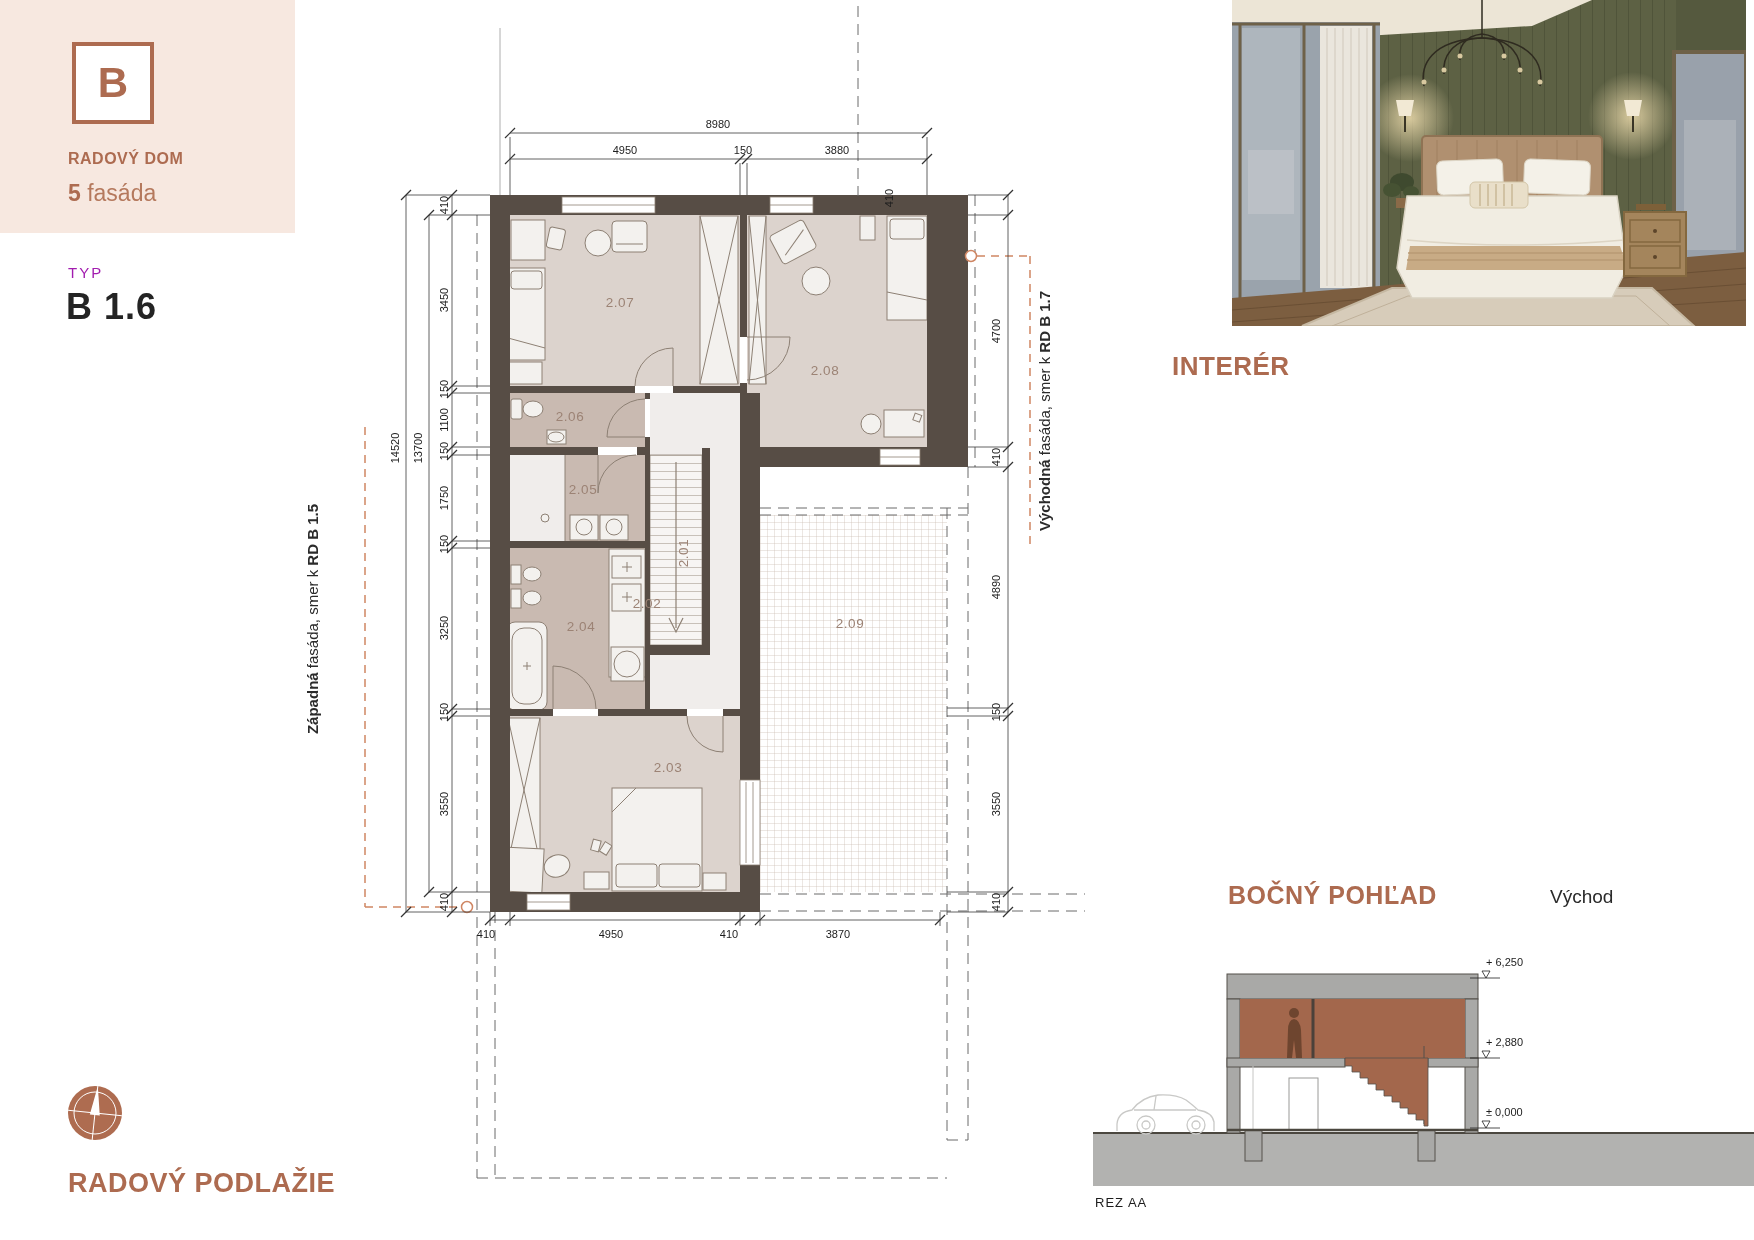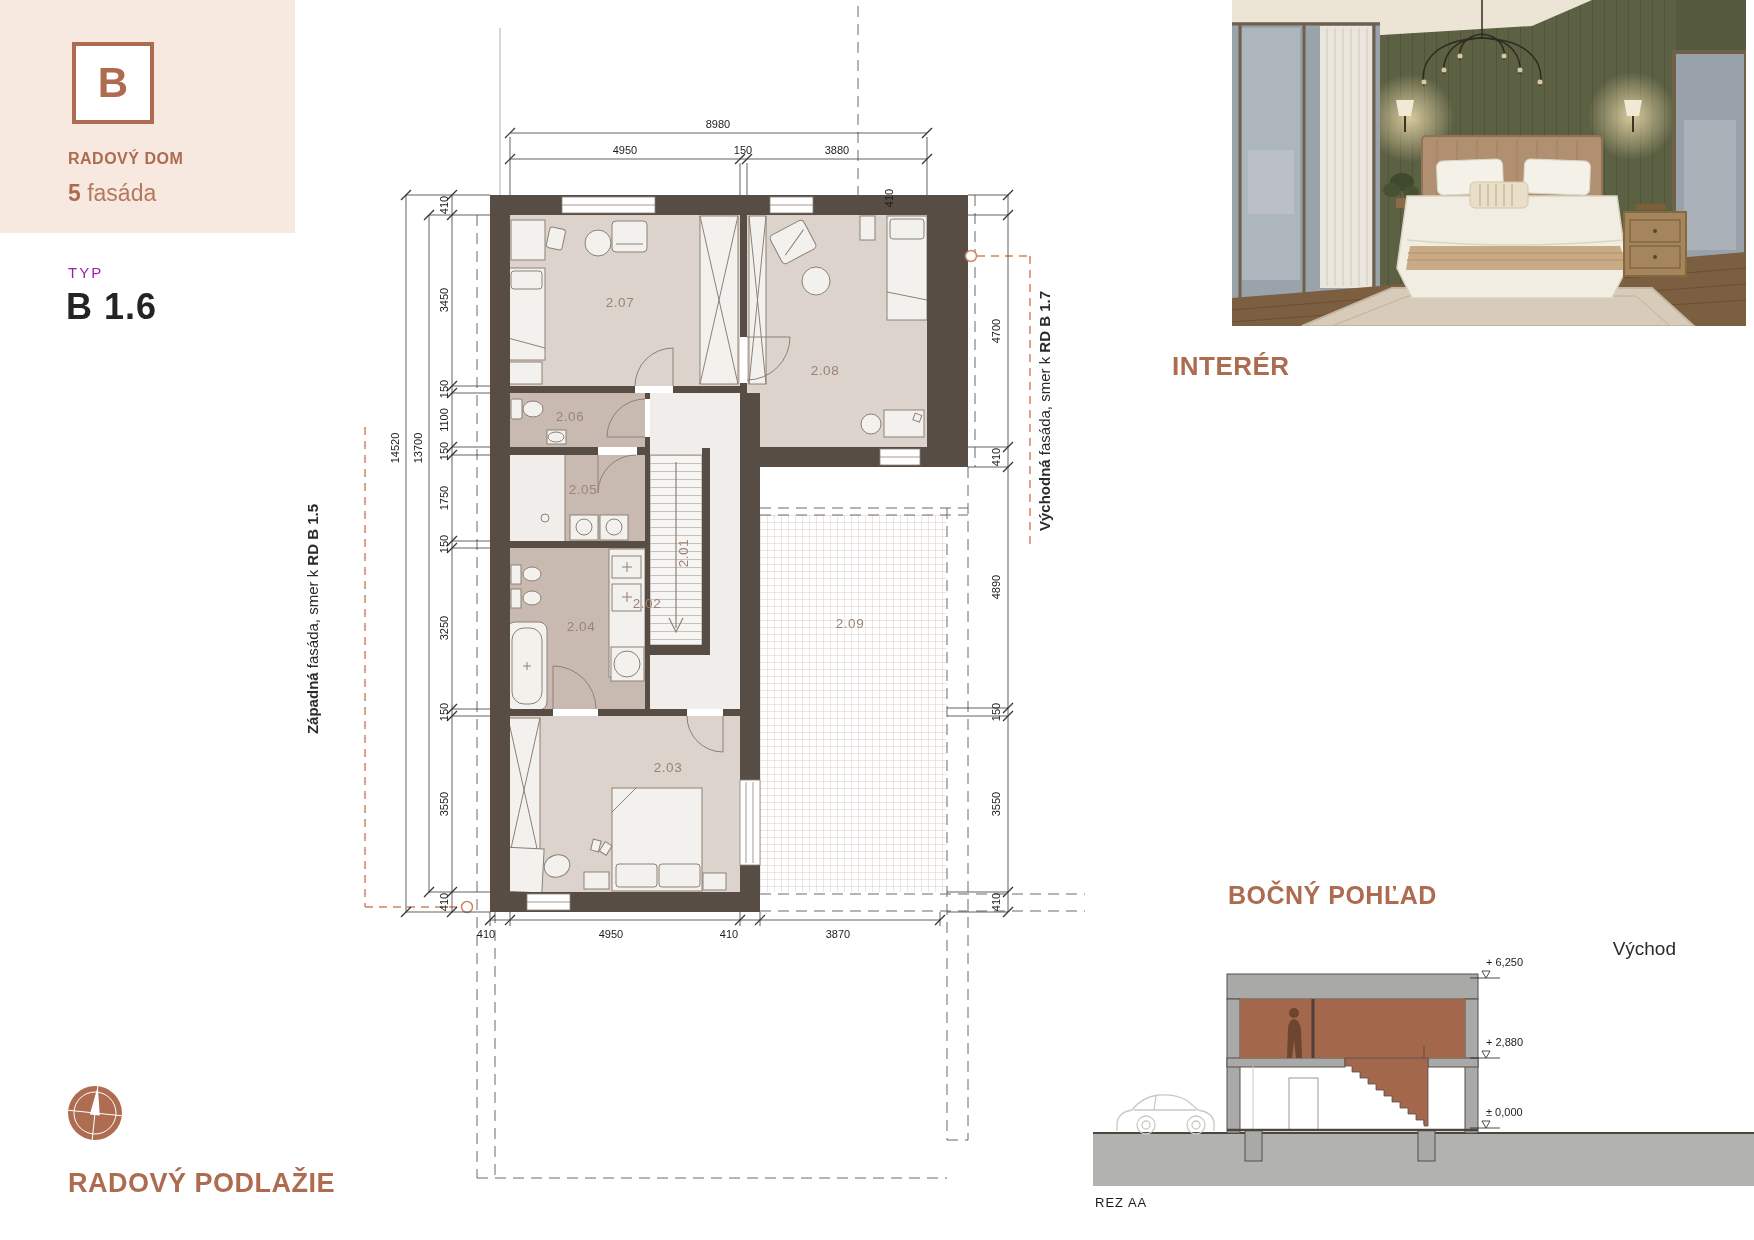--- a/index.html
+++ b/index.html
@@ -12,21 +12,21 @@
 ilter       border-radius:50%;background:#fff;display:flex;align-items:center;justify-content:center;
        font-size:42px;font-weight:bold;color:#ad6b50;}
   .brand-title{left:68px;top:150px;font-size:16px;font-weight:bold;color:#ad6b50;letter-spacing:.5px;}
   .brand-sub{left:68px;top:180px;font-size:23px;color:#b5795d;}
   .brand-sub b{color:#ad6b50;}
   .typ-label{left:68px;top:264px;font-size:15px;letter-spacing:2px;color:#a21caf;}
   .typ-value{left:66px;top:286px;font-size:36px;font-weight:bold;color:#242424;letter-spacing:1px;}
   .h-brown{font-size:26px;font-weight:bold;color:#ad6b50;letter-spacing:.5px;}
   .interior-label{left:1172px;top:351px;}
   .sideview-label{left:1228px;top:881px;}
-  .vychod-label{left:1550px;top:938px;width:126px;text-align:right;font-size:19px;color:#2a2a2a;}
+  .vychod-label{left:1550px;top:886px;width:126px;font-size:19px;color:#2a2a2a;}
   .plan-caption{left:68px;top:1168px;font-size:27px;}
   .photo{left:1232px;top:0;width:514px;height:326px;}
   svg text{font-family:"Liberation Sans",sans-serif;}
   .dim{font-size:11px;fill:#1d1d1d;}
   .roomlbl{font-size:13.5px;fill:#9c8375;letter-spacing:.5px;}
   .facade{font-size:15px;fill:#2b2b2b;white-space:pre;}
   .lvl{font-size:11px;fill:#1d1d1d;}
   .rez{font-size:13px;fill:#1d1d1d;letter-spacing:1px;}
 </style>
 </head>

